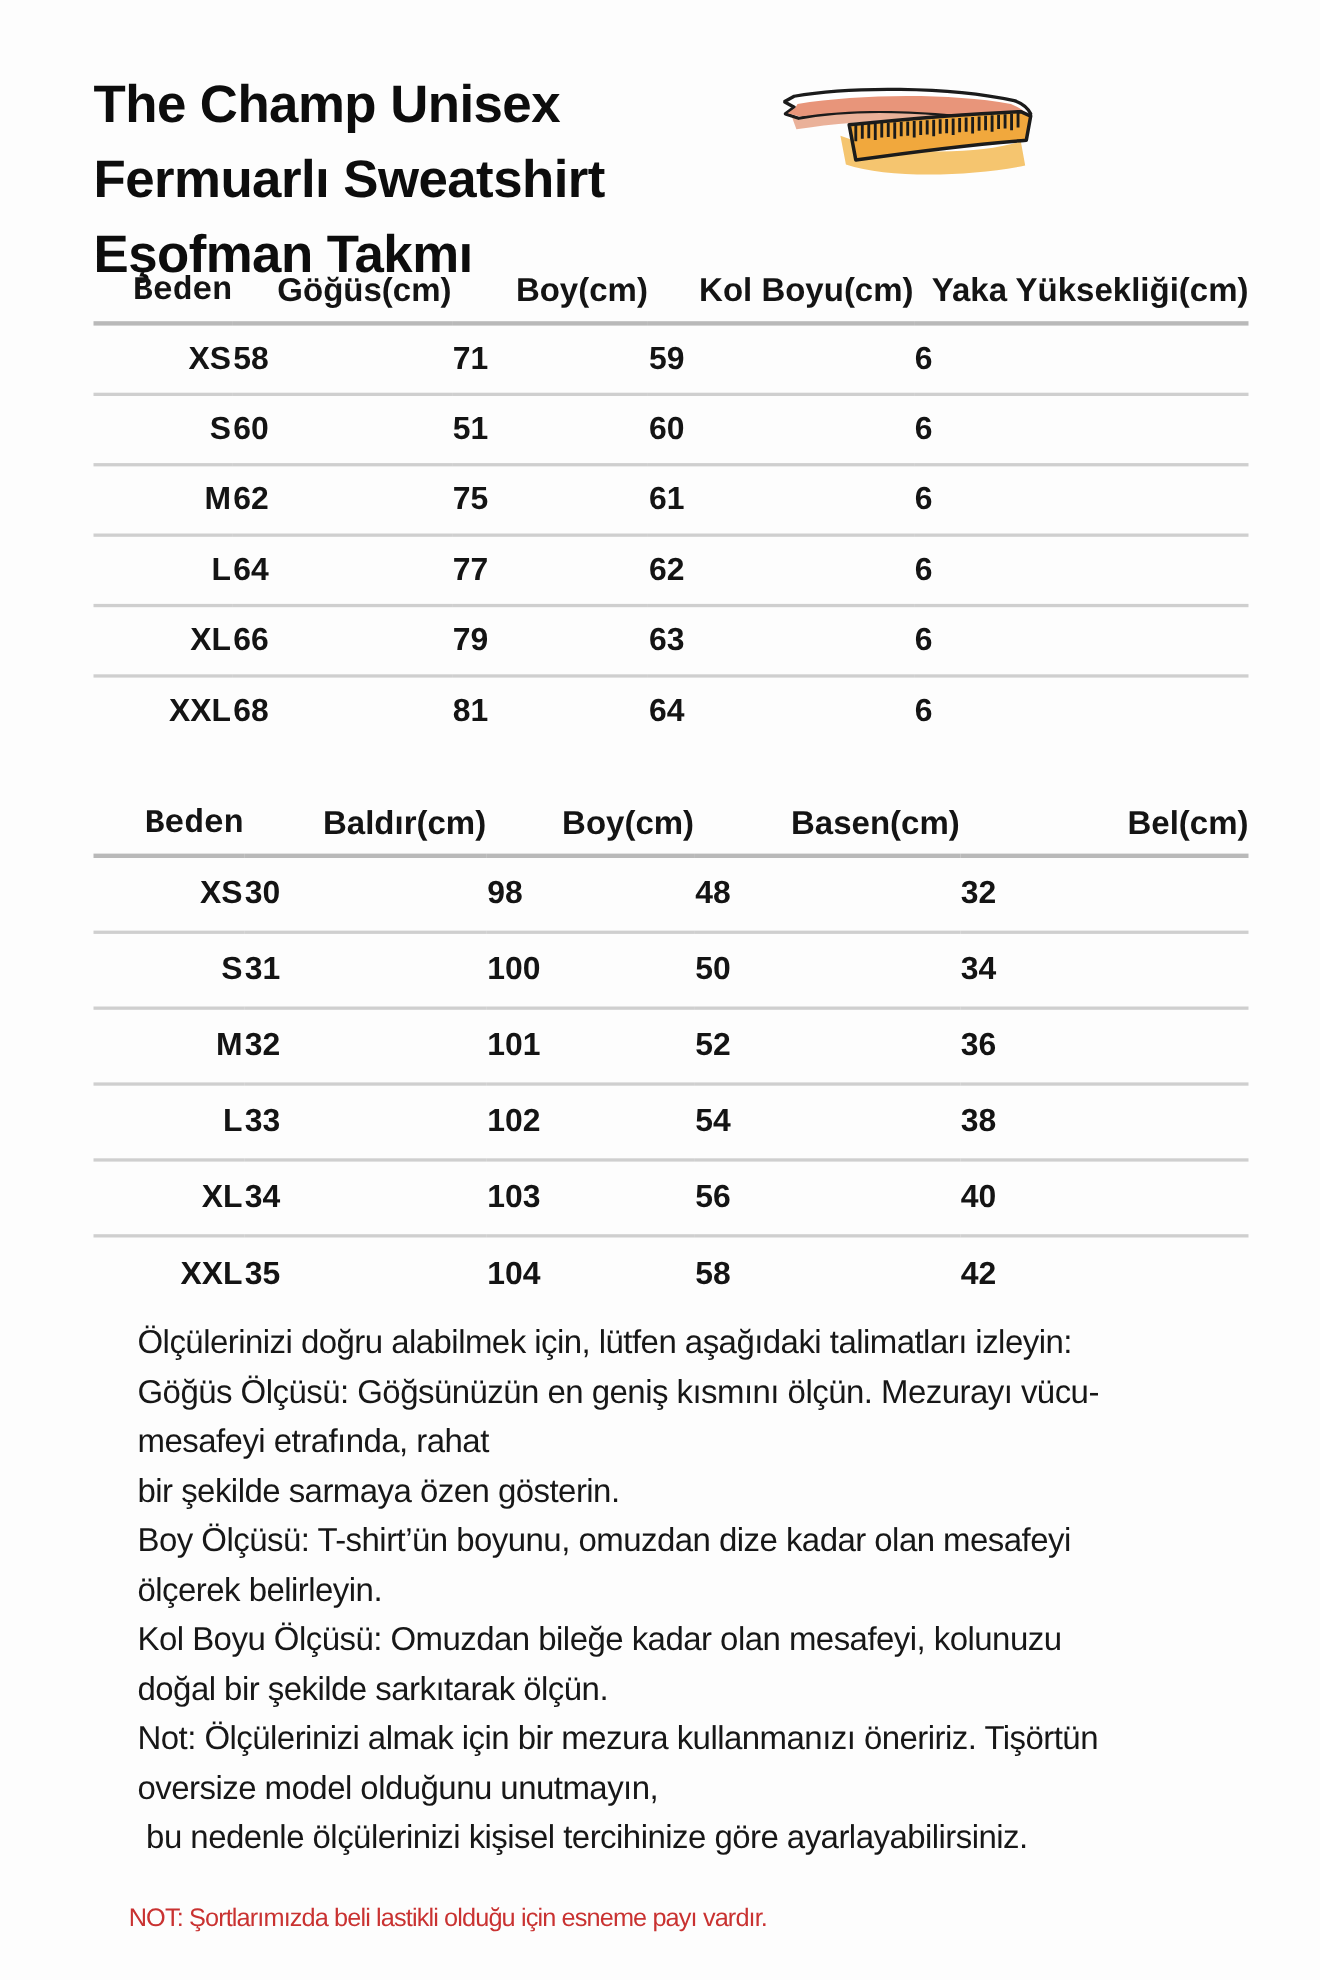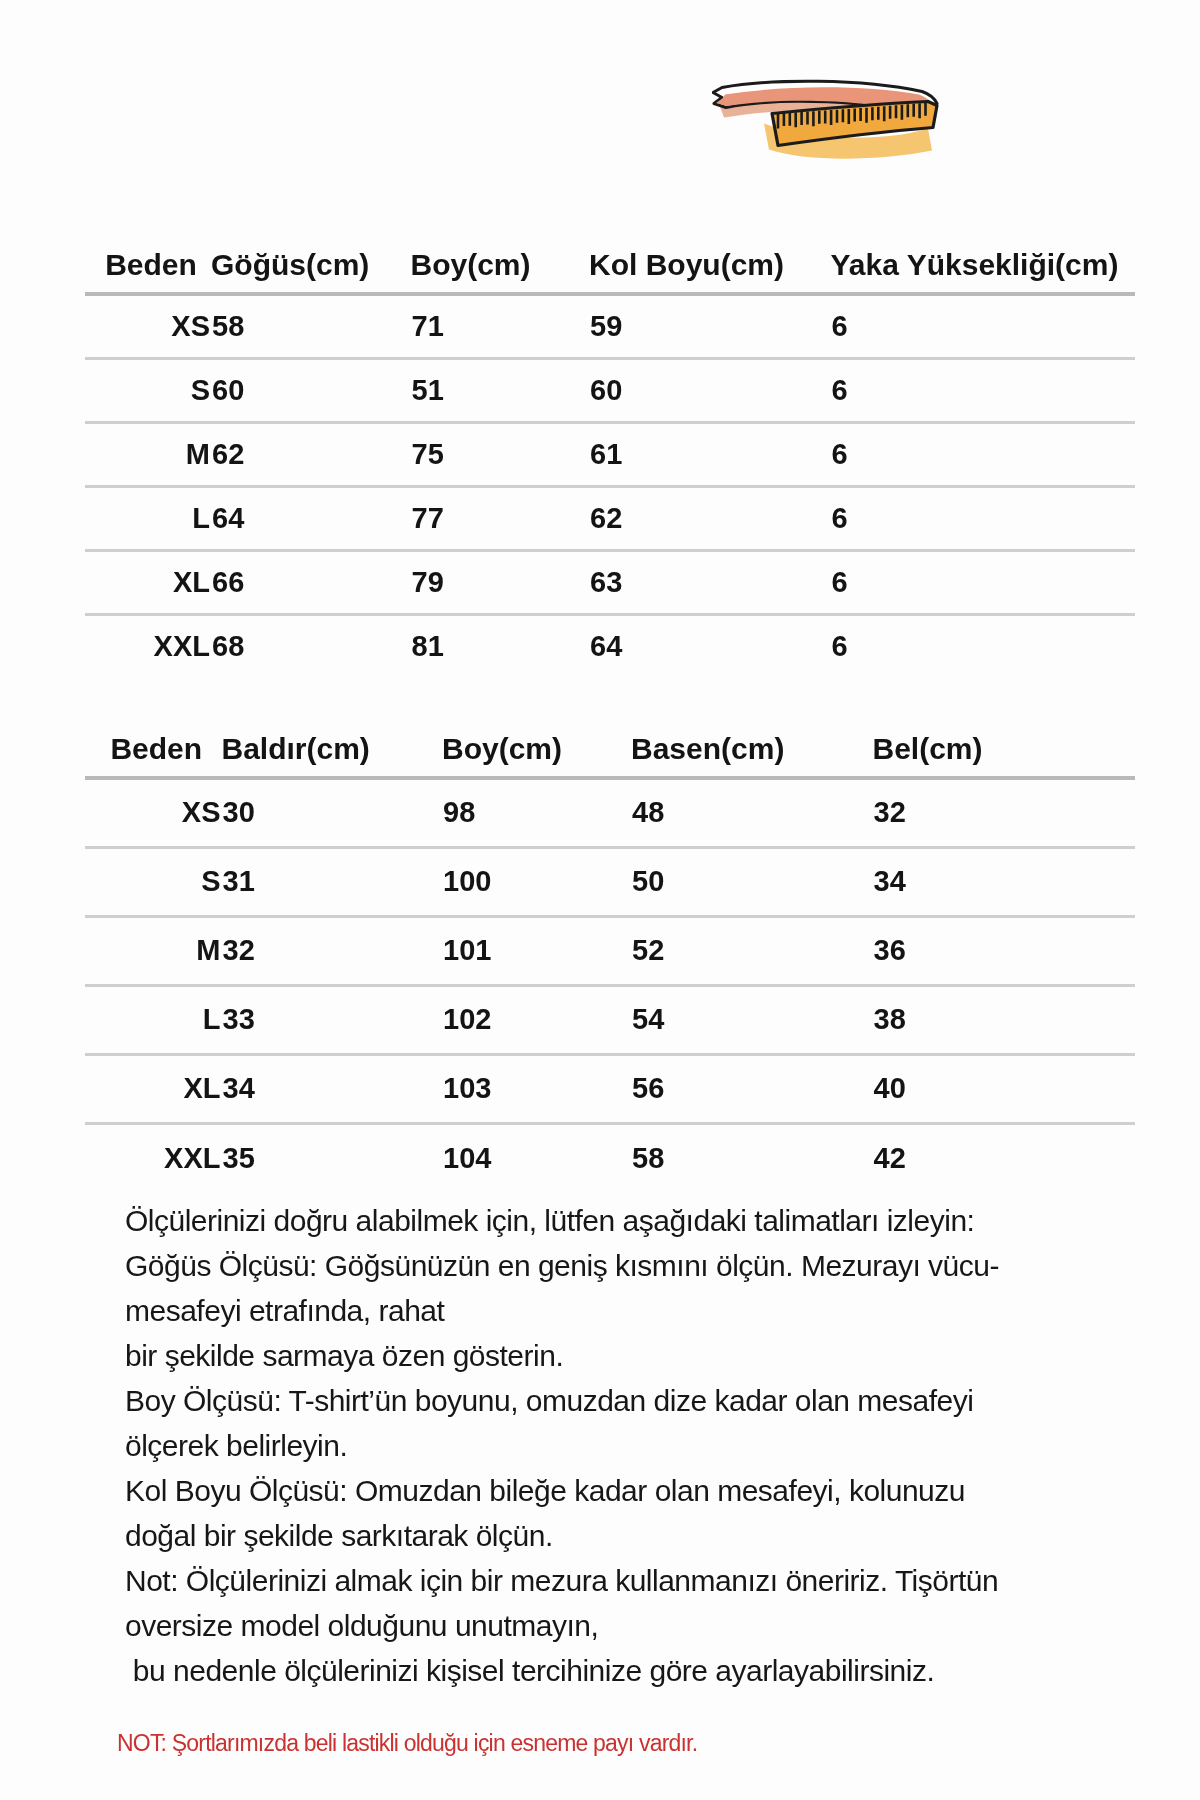--- a/index.html
+++ b/index.html
@@ -22,24 +22,24 @@
   .tape { position:absolute; left:712px; top:68px; width:228px; height:100px; }
   
   table.size-table {
     position:absolute; left:85px; width:1050px;
     border-collapse:collapse; table-layout:fixed;
     font-weight:bold; color:#141414;
   }
   table.t1 { top:248px; }
   table.t2 { top:732px; }
   table.size-table thead th {
-    font-size:30px; padding:0 0 10px 0; text-align:left;
+    font-size:30px; padding:0 0 10px 0; text-align:right;
     border-bottom:4px solid #b9b9b9; white-space:nowrap;
   }
-  table.size-table thead th.c-size { text-align:center; padding-left:6px; }
+  table.size-table thead th.c-size { text-align:right; padding-left:6px;font-family:Liberation Mono, monospace; }
   table.size-table tbody th, table.size-table tbody td {
     font-size:29px; text-align:left; vertical-align:middle;
   }
   table.size-table tbody th.c-size { text-align:right; padding-left:10px; }
   table.t1 tbody tr { height:64px; }
   table.t2 tbody tr { height:69px; }
   table.size-table tbody tr + tr th,
   table.size-table tbody tr + tr td { border-top:3px solid #cfcfcf; }
   .t1 col:nth-child(1){width:12%} .t1 col:nth-child(2){width:19%}
   .t1 col:nth-child(3){width:17%} .t1 col:nth-child(4){width:23%}
@@ -57,20 +57,25 @@
   .note {
     position:absolute; left:117px; top:1730px;
     font-size:23px; letter-spacing:-0.8px; white-space:pre;
   }
 </style>
 </head>
 <body>
 
 <div class="page">
 
+  <h1 class="title">
+    <span>The Champ Unisex</span>
+    <span>Fermuarlı Sweatshirt</span>
+    <span>Eşofman Takmı</span>
+  </h1>
 
   <svg class="tape" viewBox="0 0 228 95" aria-hidden="true">
 
     <path d="M8 36 C60 29 120 27 152 29 L151 39 C100 37 50 41 12 47 Z" fill="#e8a98e" opacity="0.9"></path>
 
     <path d="M52 53 C100 72 180 70 216 58 L220 80 C170 90 96 92 57 79 Z" fill="#f5c56f"></path>
 
     <path d="M10 17 C60 8 150 8 210 21 C216 23 222 27 225 33 L217 46 C160 30 70 26 14 37 L2 33 L10 27 L1 22 Z" fill="#ffffff" stroke="#1b1b1b" stroke-width="3" stroke-linejoin="round"></path>
 
     <path d="M13 24 C70 15 150 14 207 24 C214 27 219 30 222 34 L217 44.5 C160 29 70 26.5 15 35.5 L4 32.5 L11 27.5 Z" fill="#e8957a"></path>

